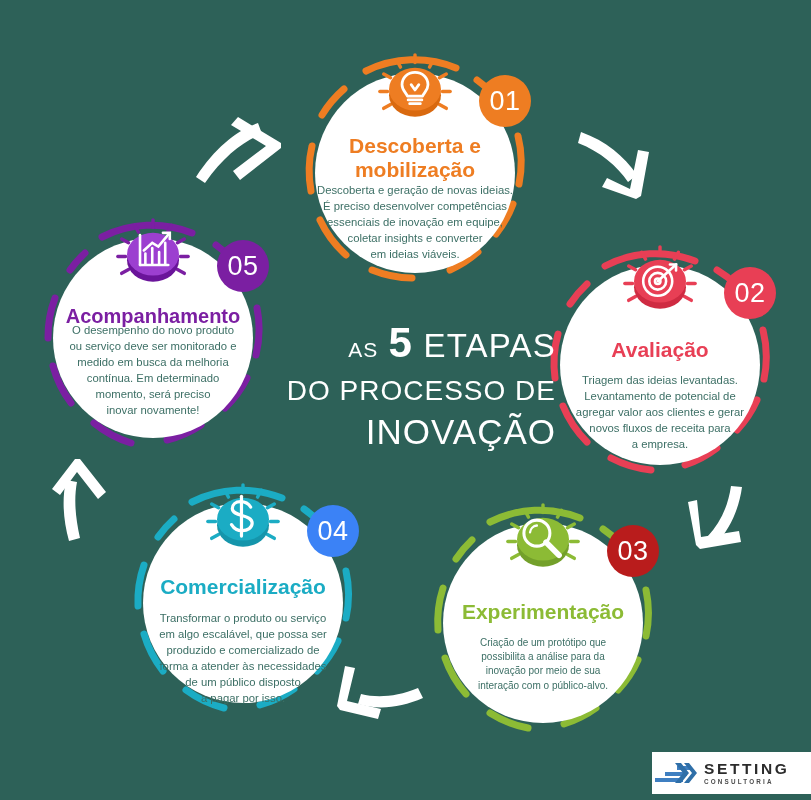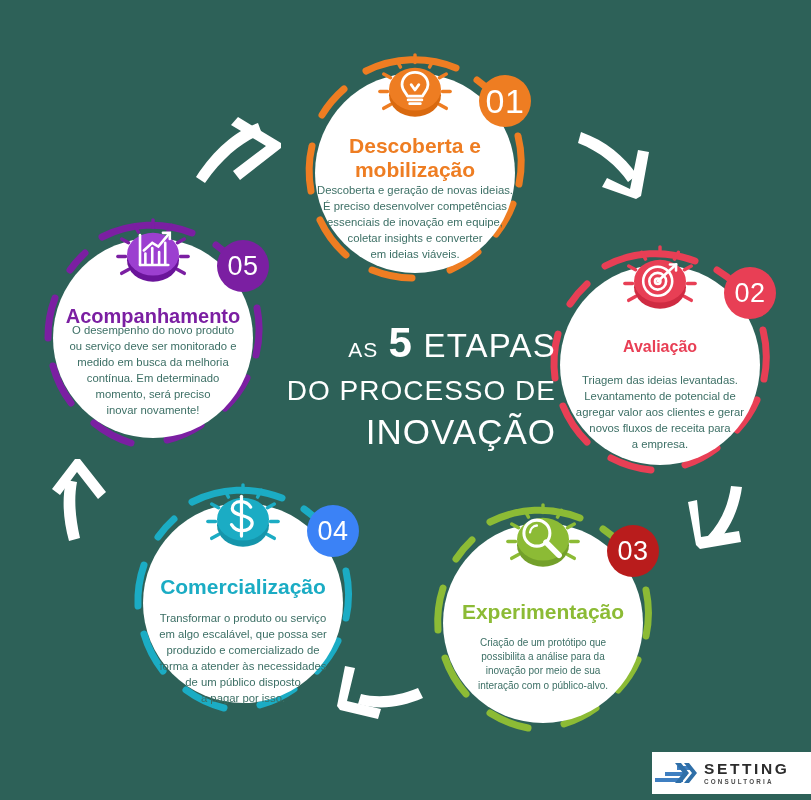--- a/index.html
+++ b/index.html
@@ -135,21 +135,21 @@
         <ellipse cx="55" cy="49" rx="34" ry="28" fill="#ee7d22"></ellipse>
         <g fill="none" stroke="#ffffff" stroke-width="3.6" stroke-linecap="round" stroke-linejoin="round">
           <path d="M55 27 C45 27 38 34 38 43 C38 50 43 53 45 58 L65 58 C67 53 72 50 72 43 C72 34 65 27 55 27 Z"></path>
           <line x1="46" y1="63" x2="64" y2="63"></line>
           <line x1="48" y1="68" x2="62" y2="68"></line>
           <path d="M50 43 L55 50 L60 43"></path>
         </g>
       </svg>
     </div>
 
-    <div class="badge" style="left:179px;top:17px;width:52px;height:52px;background:#ee7d22;font-size:34px;">
+    <div class="badge" style="left:179px;top:17px;width:52px;height:52px;background:#ee7d22;font-size:27px;">
       <span>01</span>
     </div>
 
     <div class="ttl" style="top:76px;color:#ee7d22;font-size:21px;">
       <span>Descoberta e</span><br>
       <span>mobilização</span>
     </div>
     <div class="body" style="left:6px;top:124px;width:218px;font-size:11.3px;">
       <span>Descoberta e geração de novas ideias.</span><br>
       <span>É preciso desenvolver competências</span><br>
@@ -198,21 +198,21 @@
           <path d="M52 49 L76 27"></path>
           <path d="M68 27 L76 27 L76 35"></path>
         </g>
       </svg>
     </div>
 
     <div class="badge" style="left:179px;top:17px;width:52px;height:52px;background:#e83f55;font-size:27px;">
       <span>02</span>
     </div>
 
-    <div class="ttl" style="top:88px;color:#e83f55;font-size:16px;">
+    <div class="ttl" style="top:88px;color:#e83f55;font-size:21px;">
       <span>Avaliação</span>
     </div>
     <div class="body" style="left:8px;top:122px;width:214px;font-size:11.3px;">
       <span>Triagem das ideias levantadas.</span><br>
       <span>Levantamento de potencial de</span><br>
       <span>agregar valor aos clientes e gerar</span><br>
       <span>novos fluxos de receita para</span><br>
       <span>a empresa.</span>
     </div>
   </div>

